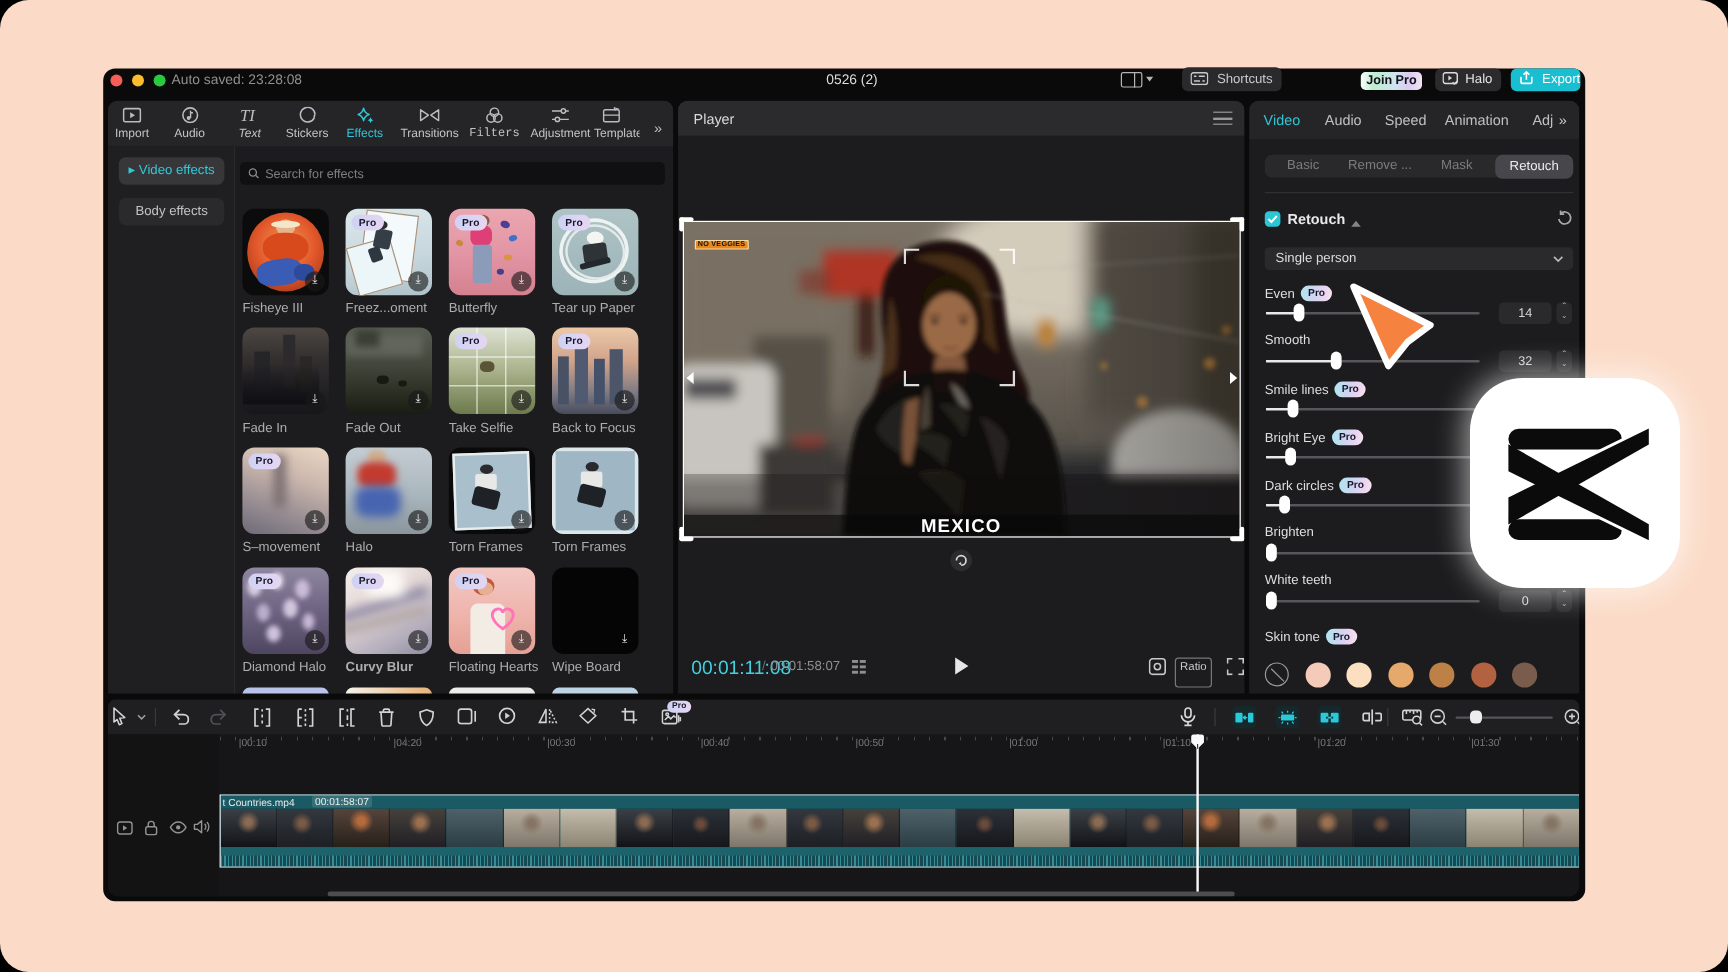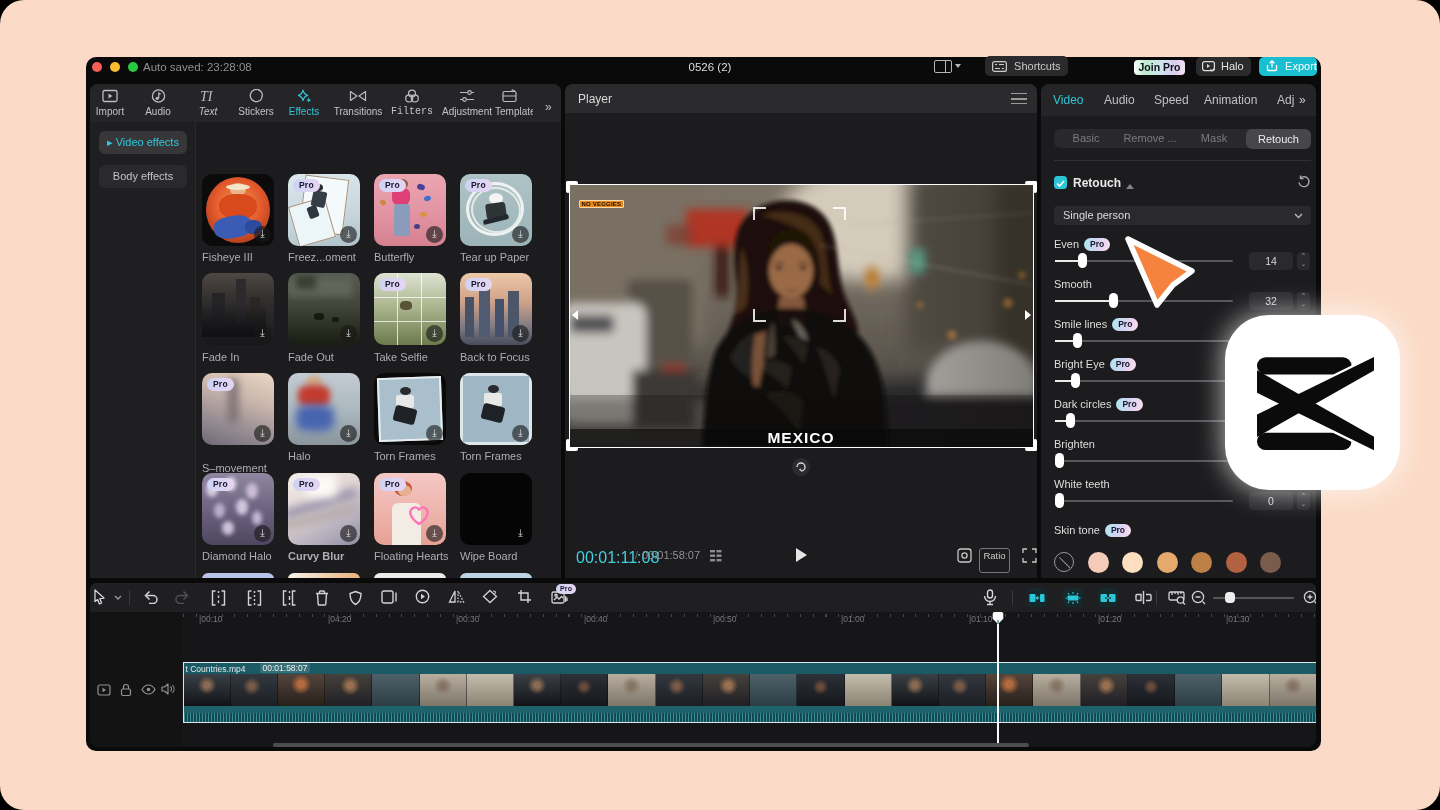--- a/index.html
+++ b/index.html
@@ -135,20 +135,27 @@
           <path d="M10 2.5 V0.8 L13 1.8 L10 2.8" stroke="#bcbcbe" stroke-width="1" fill="none"></path>
           <path d="M1 7 H14" stroke="#bcbcbe" stroke-width="1"></path>
         </svg>
         <span style="display:block;margin-left:1px;white-space:nowrap;">Templates</span>
       </div>
     <div style="position:absolute;left:455px;top:16px;color:#bfbfc1;font-size:12px;">»</div>
 
     <div class="sideitem" style="left:9px;top:47px;width:88px;height:23px;background:#37373a;color:#33c7d8;">▸ Video effects</div>
     <div class="sideitem" style="left:9px;top:81px;width:88px;height:23px;background:#2a2a2c;color:#c3c3c5;">Body effects</div>
 
+    <div style="position:absolute;left:110px;top:51px;width:354px;height:19px;background:#101012;border-radius:4px;">
+      <svg width="9" height="9" viewBox="0 0 9 9" style="position:absolute;left:7px;top:5px;">
+          <circle cx="3.7" cy="3.7" r="3" fill="none" stroke="#8a8a8c" stroke-width="1.1"></circle>
+          <path d="M6 6 L8.4 8.4" stroke="#8a8a8c" stroke-width="1.1"></path>
+        </svg>
+      <span style="position:absolute;left:21px;top:4px;font-size:10.5px;color:#7e7e80;">Search for effects</span>
+    </div>
 
     <div class="thumb" style="left:112px;top:90px;background:#0b0b0c;">
       <div style="position:absolute;left:4px;top:3px;width:64px;height:66px;border-radius:50%;background:radial-gradient(circle at 50% 42%,#f09a52 0%,#e2572b 50%,#b8431f 75%,#83301a 100%);"></div>
       <div style="position:absolute;left:28px;top:9px;width:16px;height:13px;border-radius:50%;background:#e8b48c;"></div>
       <div style="position:absolute;left:24px;top:10px;width:24px;height:6px;border-radius:50%;background:#f4e6c8;"></div>
       <div style="position:absolute;left:17px;top:20px;width:38px;height:25px;border-radius:45%;background:#d8491c;"></div>
       <div style="position:absolute;left:12px;top:42px;width:38px;height:22px;border-radius:40%;background:#3b5cb4;transform:rotate(-8deg);"></div>
       <div style="position:absolute;left:43px;top:46px;width:17px;height:14px;border-radius:45%;background:#2e4a9c;"></div>
       <div class="dl">⤓</div>
     </div>
@@ -241,21 +248,21 @@
       <div style="position:absolute;left:20px;top:34px;width:22px;height:16px;background:#1e2226;border-radius:3px;transform:rotate(14deg);"></div>
       <div class="dl">⤓</div>
     </div>
     <div class="thumb" style="left:370px;top:289px;background:#9fb6c4;">
       <div style="position:absolute;left:0px;top:0px;width:72px;height:72px;border:3px solid #dde7ea;"></div>
       <div style="position:absolute;left:28px;top:12px;width:11px;height:8px;border-radius:50%;background:#2a2a2e;"></div>
       <div style="position:absolute;left:24px;top:20px;width:18px;height:13px;background:#e8e8e6;border-radius:2px;"></div>
       <div style="position:absolute;left:22px;top:32px;width:22px;height:16px;background:#1e2226;border-radius:3px;transform:rotate(14deg);"></div>
       <div class="dl">⤓</div>
     </div>
-    <div class="tlabel" style="left:112px;top:366px;margin-top:12px;">S–movement</div>
+    <div class="tlabel" style="left:112px;top:366px;">S–movement</div>
     <div class="tlabel" style="left:198px;top:366px;">Halo</div>
     <div class="tlabel" style="left:284px;top:366px;">Torn Frames</div>
     <div class="tlabel" style="left:370px;top:366px;">Torn Frames</div>
 
     <div class="thumb" style="left:112px;top:389px;background:linear-gradient(180deg,#8f86a0 0%,#6e6482 50%,#4e4660 100%);">
       <div style="position:absolute;left:4px;top:8px;width:12px;height:16px;background:#d8cce0;border-radius:50%;filter:blur(2px);"></div>
       <div style="position:absolute;left:24px;top:4px;width:10px;height:14px;background:#e8e0ec;border-radius:50%;filter:blur(2px);"></div>
       <div style="position:absolute;left:44px;top:10px;width:12px;height:16px;background:#cabcd8;border-radius:50%;filter:blur(2px);"></div>
       <div style="position:absolute;left:12px;top:30px;width:11px;height:15px;background:#baaecb;border-radius:50%;filter:blur(2px);"></div>
       <div style="position:absolute;left:34px;top:26px;width:12px;height:16px;background:#d2c6de;border-radius:50%;filter:blur(2px);"></div>

